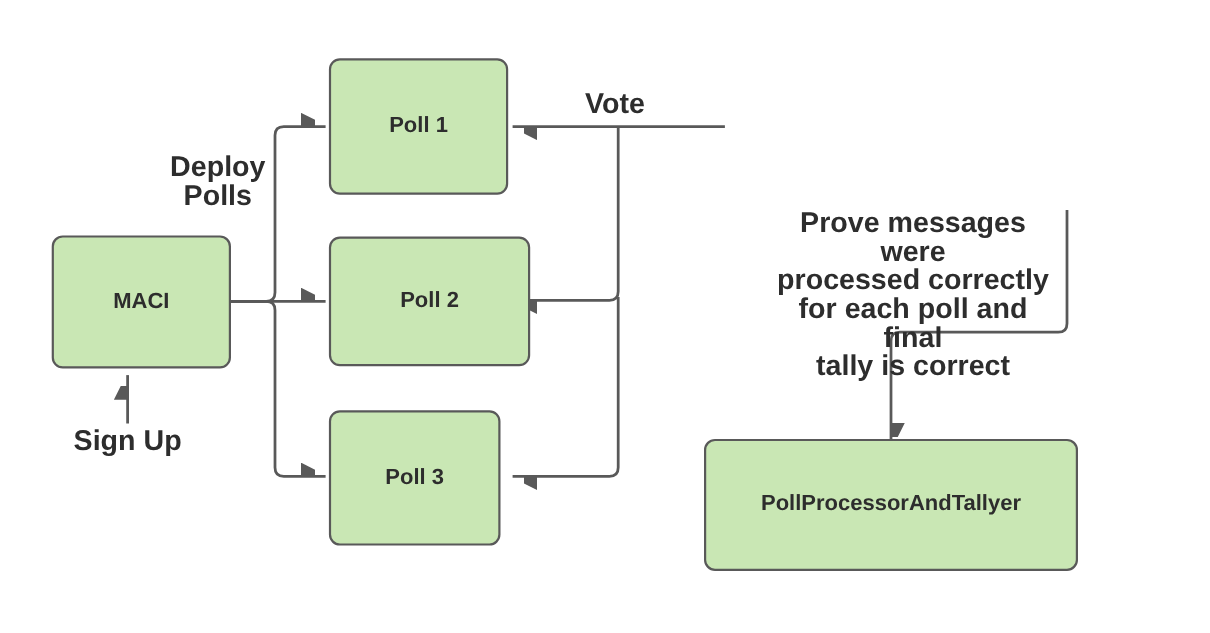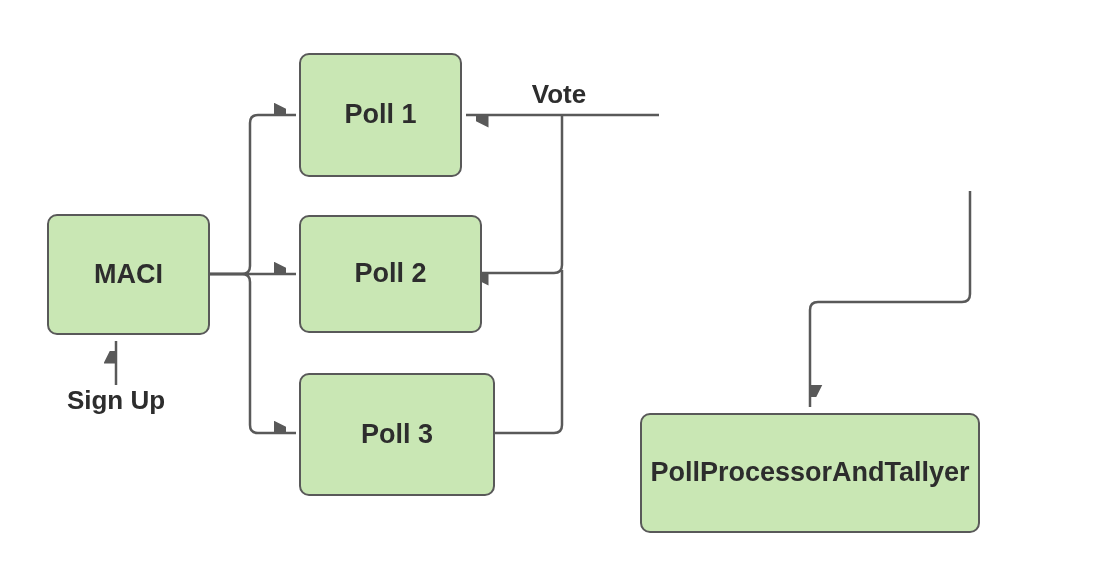--- a/index.html
+++ b/index.html
@@ -24,21 +24,21 @@
   }
   .node {
     position: absolute;
     box-sizing: border-box;
     border: 2.5px solid #595959;
     display: flex;
     align-items: center;
     justify-content: center;
     text-align: center;
     font-weight: bold;
-    font-size: 27px;
+    font-size: 20px;
     color: #2d2d2d;
     white-space: pre-line;
     line-height: 1.16;
   }
   .rect {
     background: #c9e7b4;
     border-radius: 10px;
   }
   .ellipse {
     background: #c3e4f5;
@@ -54,22 +54,22 @@
     line-height: 26px;
   }
   .on-line {
     background: #ffffff;
     padding: 0 3px;
   }
   
   #node-maci            { left: 47px;  top: 214px; width: 163px; height: 121px; }
   #node-poll1           { left: 299px; top: 53px;  width: 163px; height: 124px; }
   #node-poll2           { left: 299px; top: 215px; width: 183px; height: 118px; }
-  #node-poll3           { left: 299px; top: 373px; width: 196px; height: 123px; }
-  #node-poll-processor  { left: 640px; top: 413px; width: 340px; height: 120px; }
+  #node-poll3           { left: 299px; top: 373px; width: 156px; height: 123px; }
+  #node-poll-processor  { left: 640px; top: 399px; width: 340px; height: 120px; }
   #node-users           { left: 57px;  top: 414px; width: 115px; height: 121px; }
   #node-signed-up-users { left: 659px; top: 56px;  width: 144px; height: 119px; }
   #node-coordinator     { left: 881px; top: 38px;  width: 182px; height: 153px; }
   
   #label-sign-up      { left: 60px;  top: 361px; width: 112px; }
   #label-deploy-polls { left: 148px; top: 138px; width: 100px; }
   #label-vote         { left: 519px; top: 81px;  width: 80px;  }
   #label-prove        { left: 700px; top: 189px; width: 260px; }
 </style>
 </head>
@@ -107,17 +107,23 @@
 
   <div class="node rect" id="node-poll-processor">PollProcessorAndTallyer</div>
 
 
 
 
   <div class="edge-label" id="label-sign-up">
     <span class="on-line">Sign Up</span>
   </div>
 
+  <div class="edge-label" id="label-deploy-polls">Deploy
+Polls</div>
 
   <div class="edge-label" id="label-vote">Vote</div>
 
+  <div class="edge-label" id="label-prove">Prove messages were
+processed correctly
+for each poll and final
+tally is correct</div>
 
 </div>
 
 </body></html>

